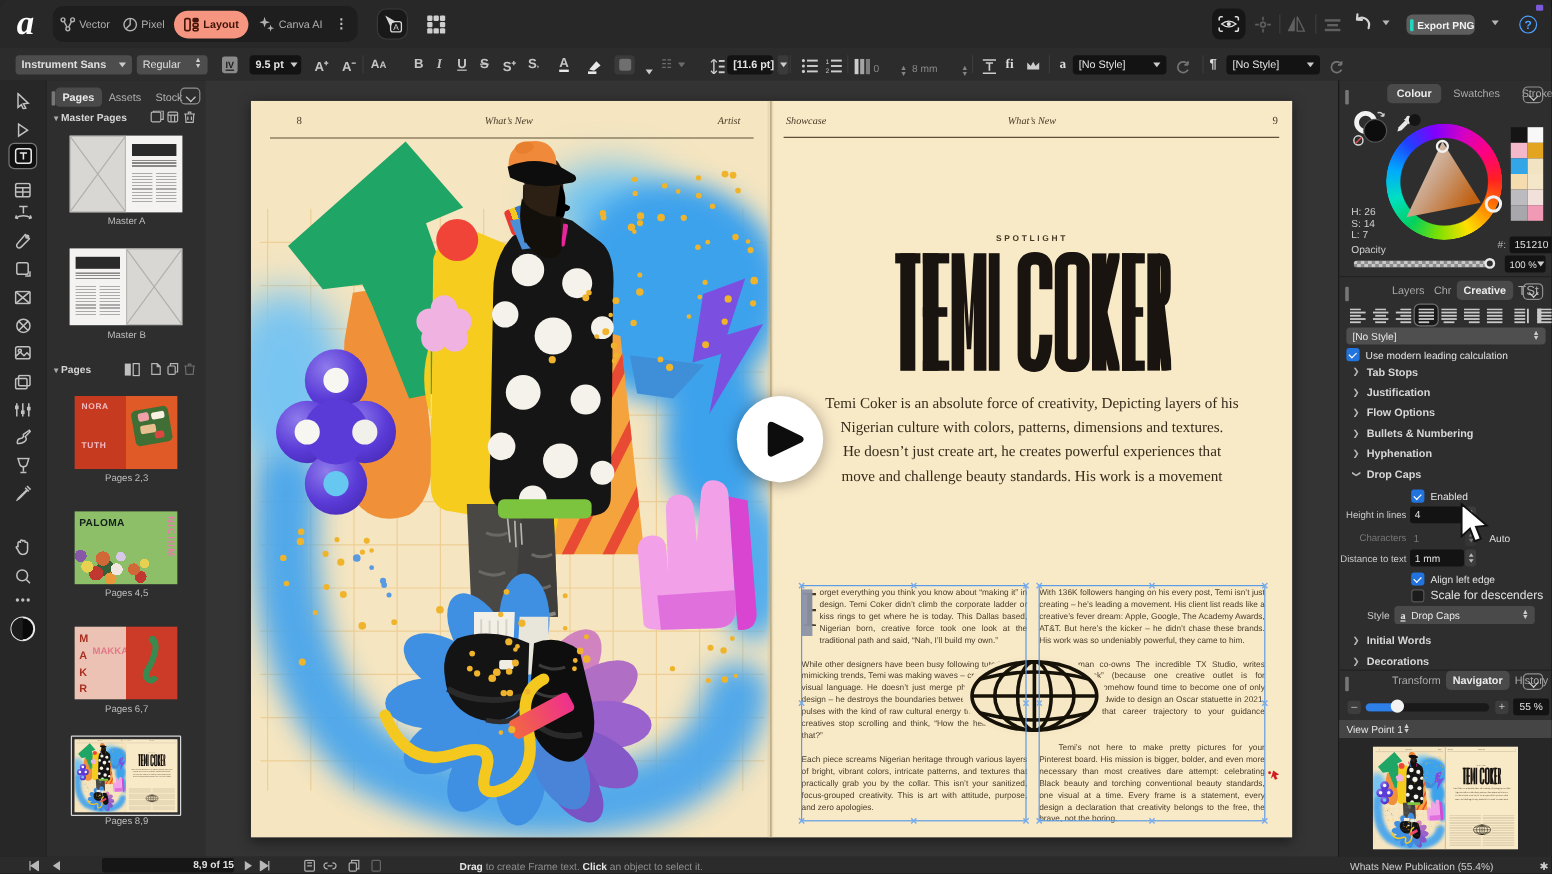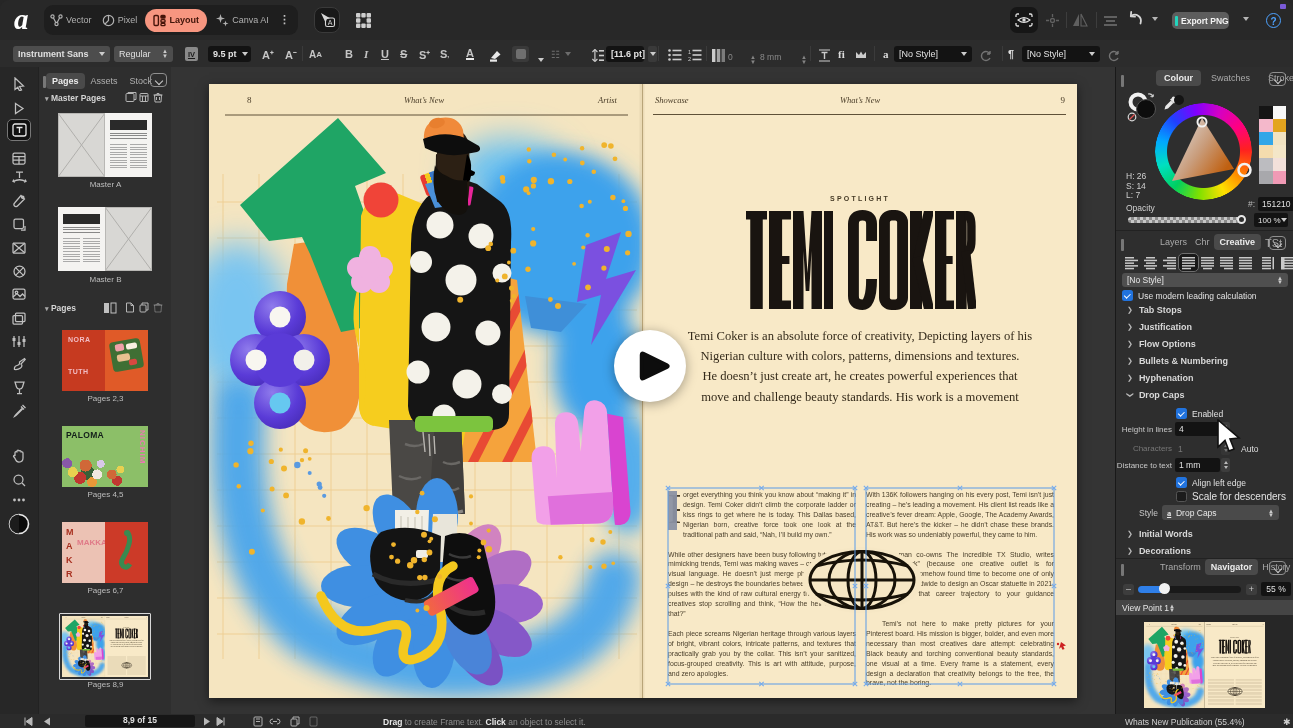--- a/index.html
+++ b/index.html
@@ -1198,21 +1198,21 @@
         </svg></div>
 </div>
 
 <div id="statusbar">
  <svg style="position:absolute;left:24px;top:3px" width="220" height="9" viewBox="0 0 220 9">
   <g fill="#b8b8b8">
           <path d="M1,0.5 V8.5 M8,0.5 L2,4.5 L8,8.5 Z" stroke="#b8b8b8"></path>
           <path d="M26,0.5 L20,4.5 L26,8.5 Z"></path>
         </g>
  </svg>
- <div style="position:absolute;left:85px;top:1px;width:110px;height:11.5px;background:#161616;border-radius:2px;color:#e0e0e0;font-size:8.5px;font-weight:bold;text-align:center;line-height:11.5px">8,9 of 15</div>
+ <div style="position:absolute;left:85px;top:1px;width:110px;height:11.5px;background:#161616;border-radius:2px;color:#e0e0e0;font-size:8.5px;font-weight:bold;text-align:right;line-height:11.5px">8,9 of 15</div>
  <svg style="position:absolute;left:203px;top:3px" width="40" height="9" viewBox="0 0 40 9">
   <g fill="#b8b8b8">
           <path d="M1,0.5 L7,4.5 L1,8.5 Z"></path>
           <path d="M14,0.5 L20,4.5 L14,8.5 Z M21,0.5 V8.5" stroke="#b8b8b8"></path>
         </g>
  </svg>
  <svg style="position:absolute;left:253px;top:2px" width="90" height="11" viewBox="0 0 90 11" fill="none" stroke="#b0b0b0" stroke-width="1">
   <rect x="1" y="1" width="8" height="9" rx="1"></rect>
         <line x1="3" y1="3" x2="7" y2="3"></line>
         <line x1="3" y1="5.5" x2="7" y2="5.5"></line>

